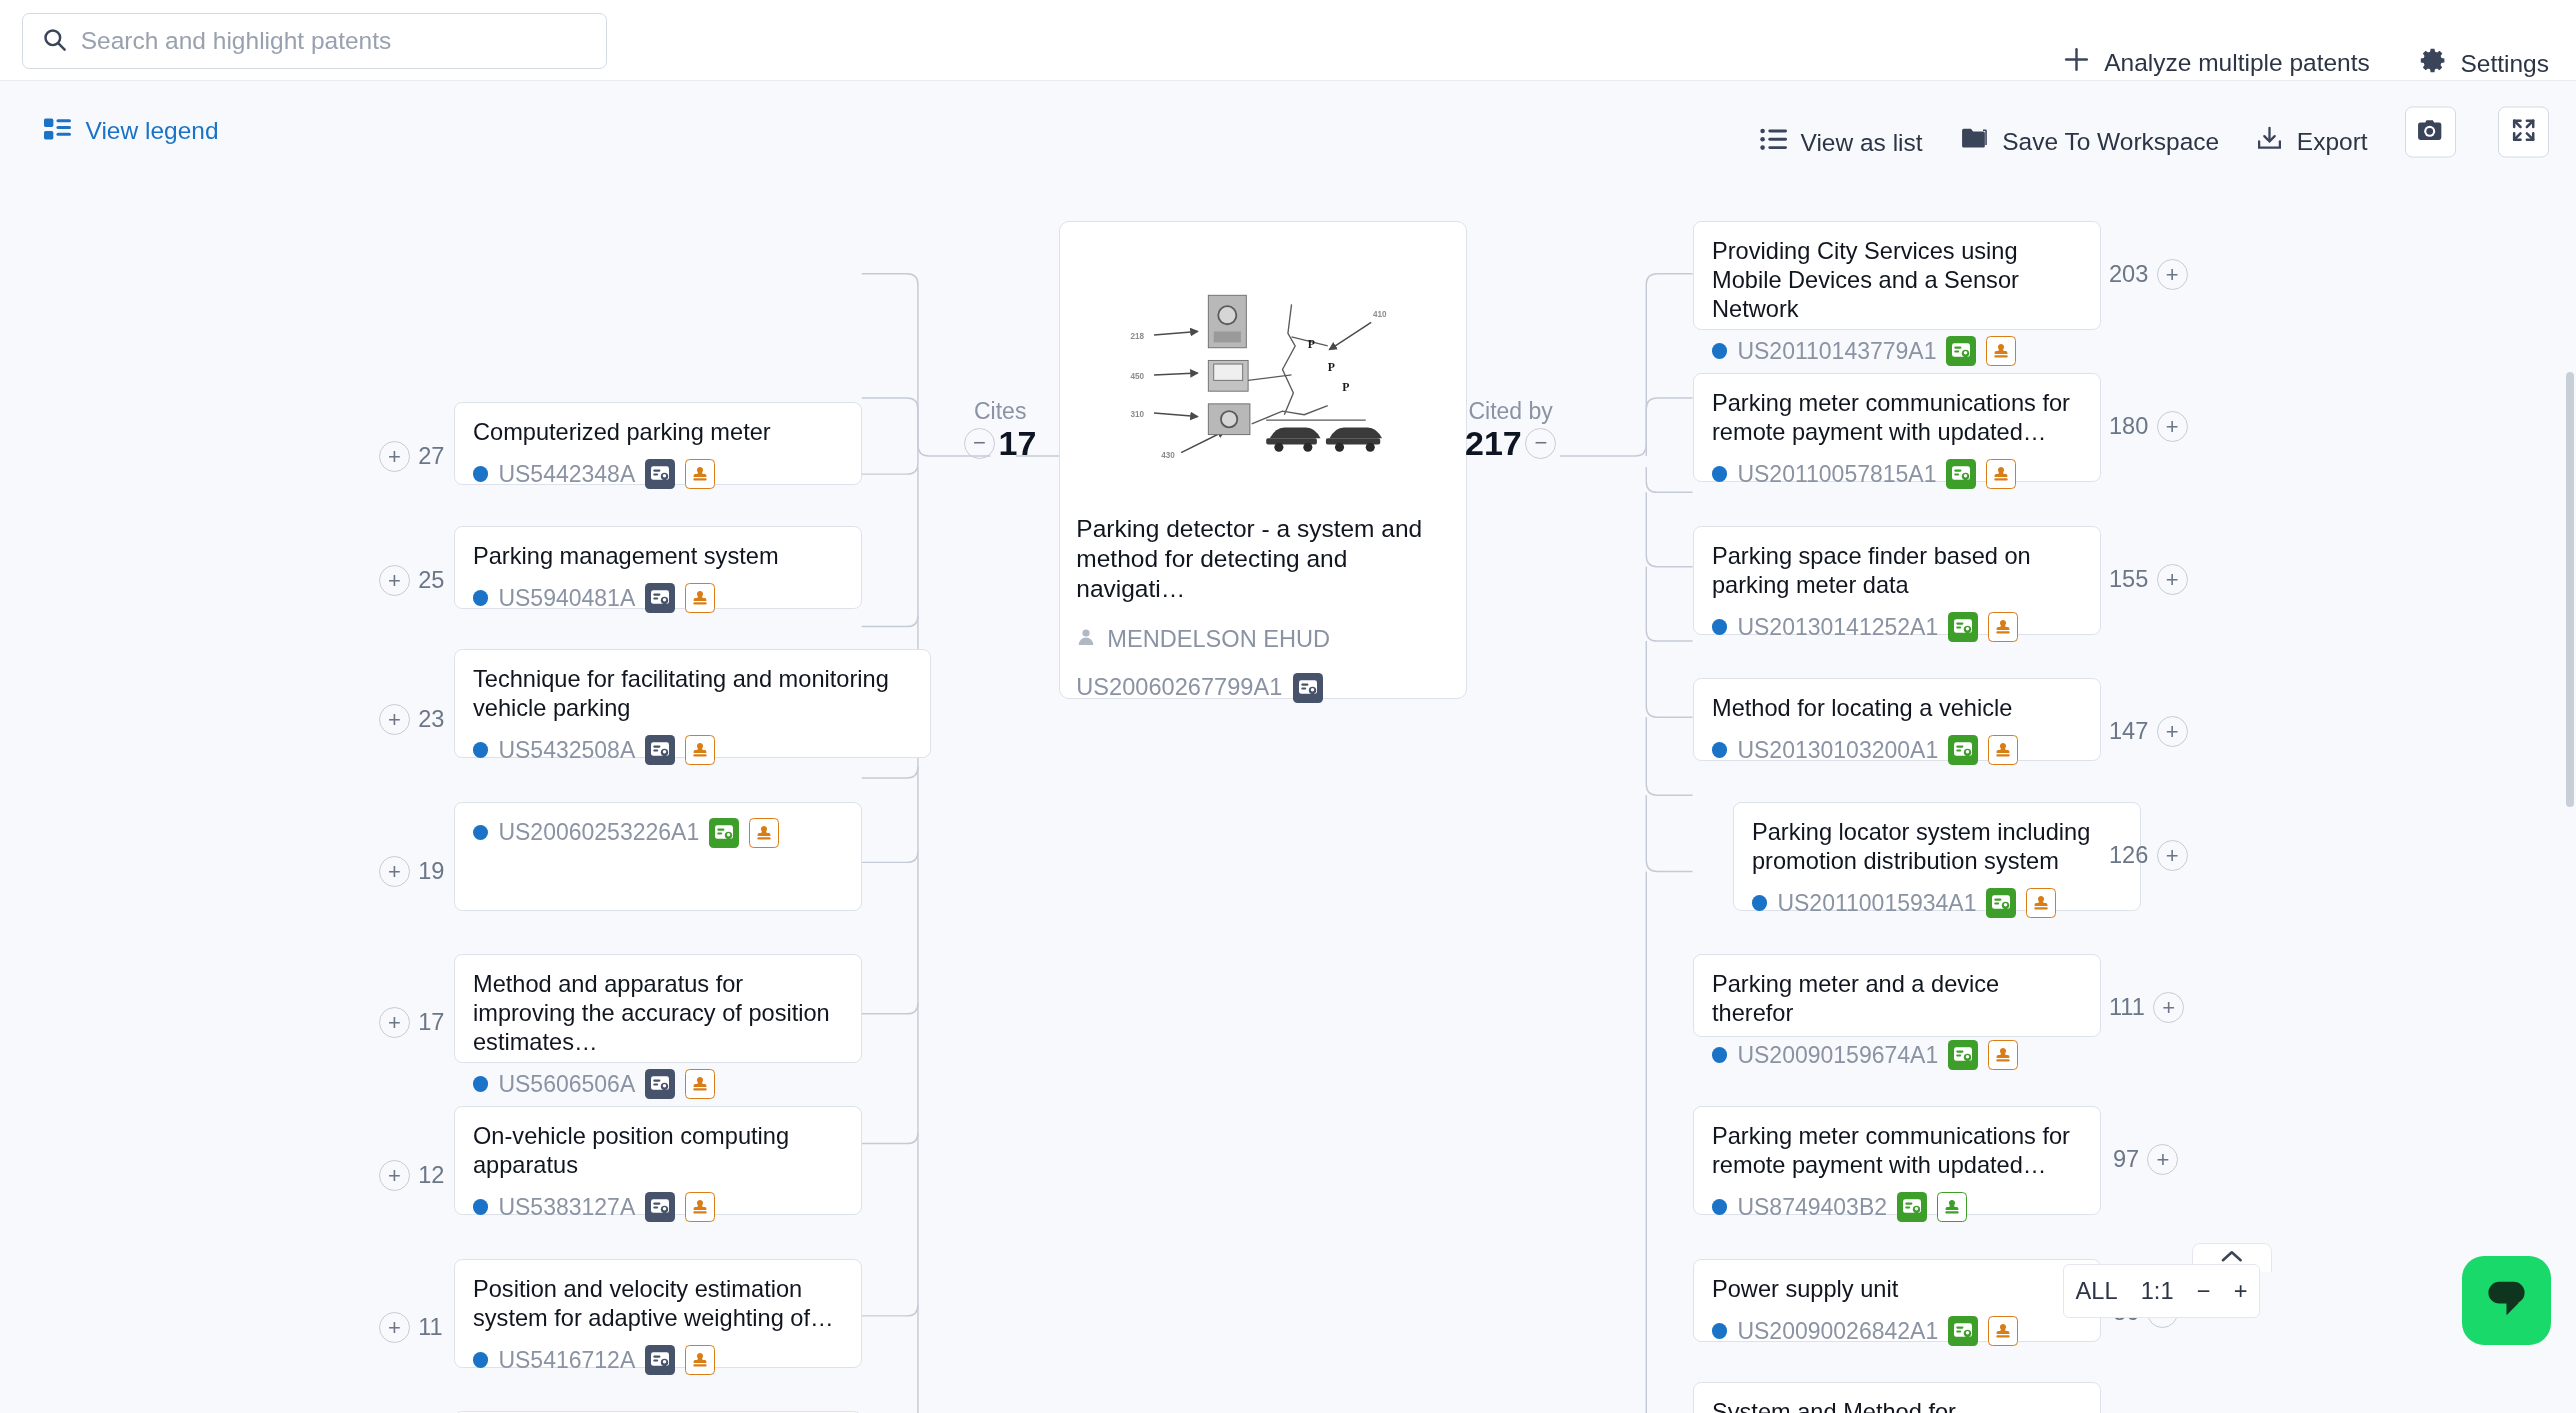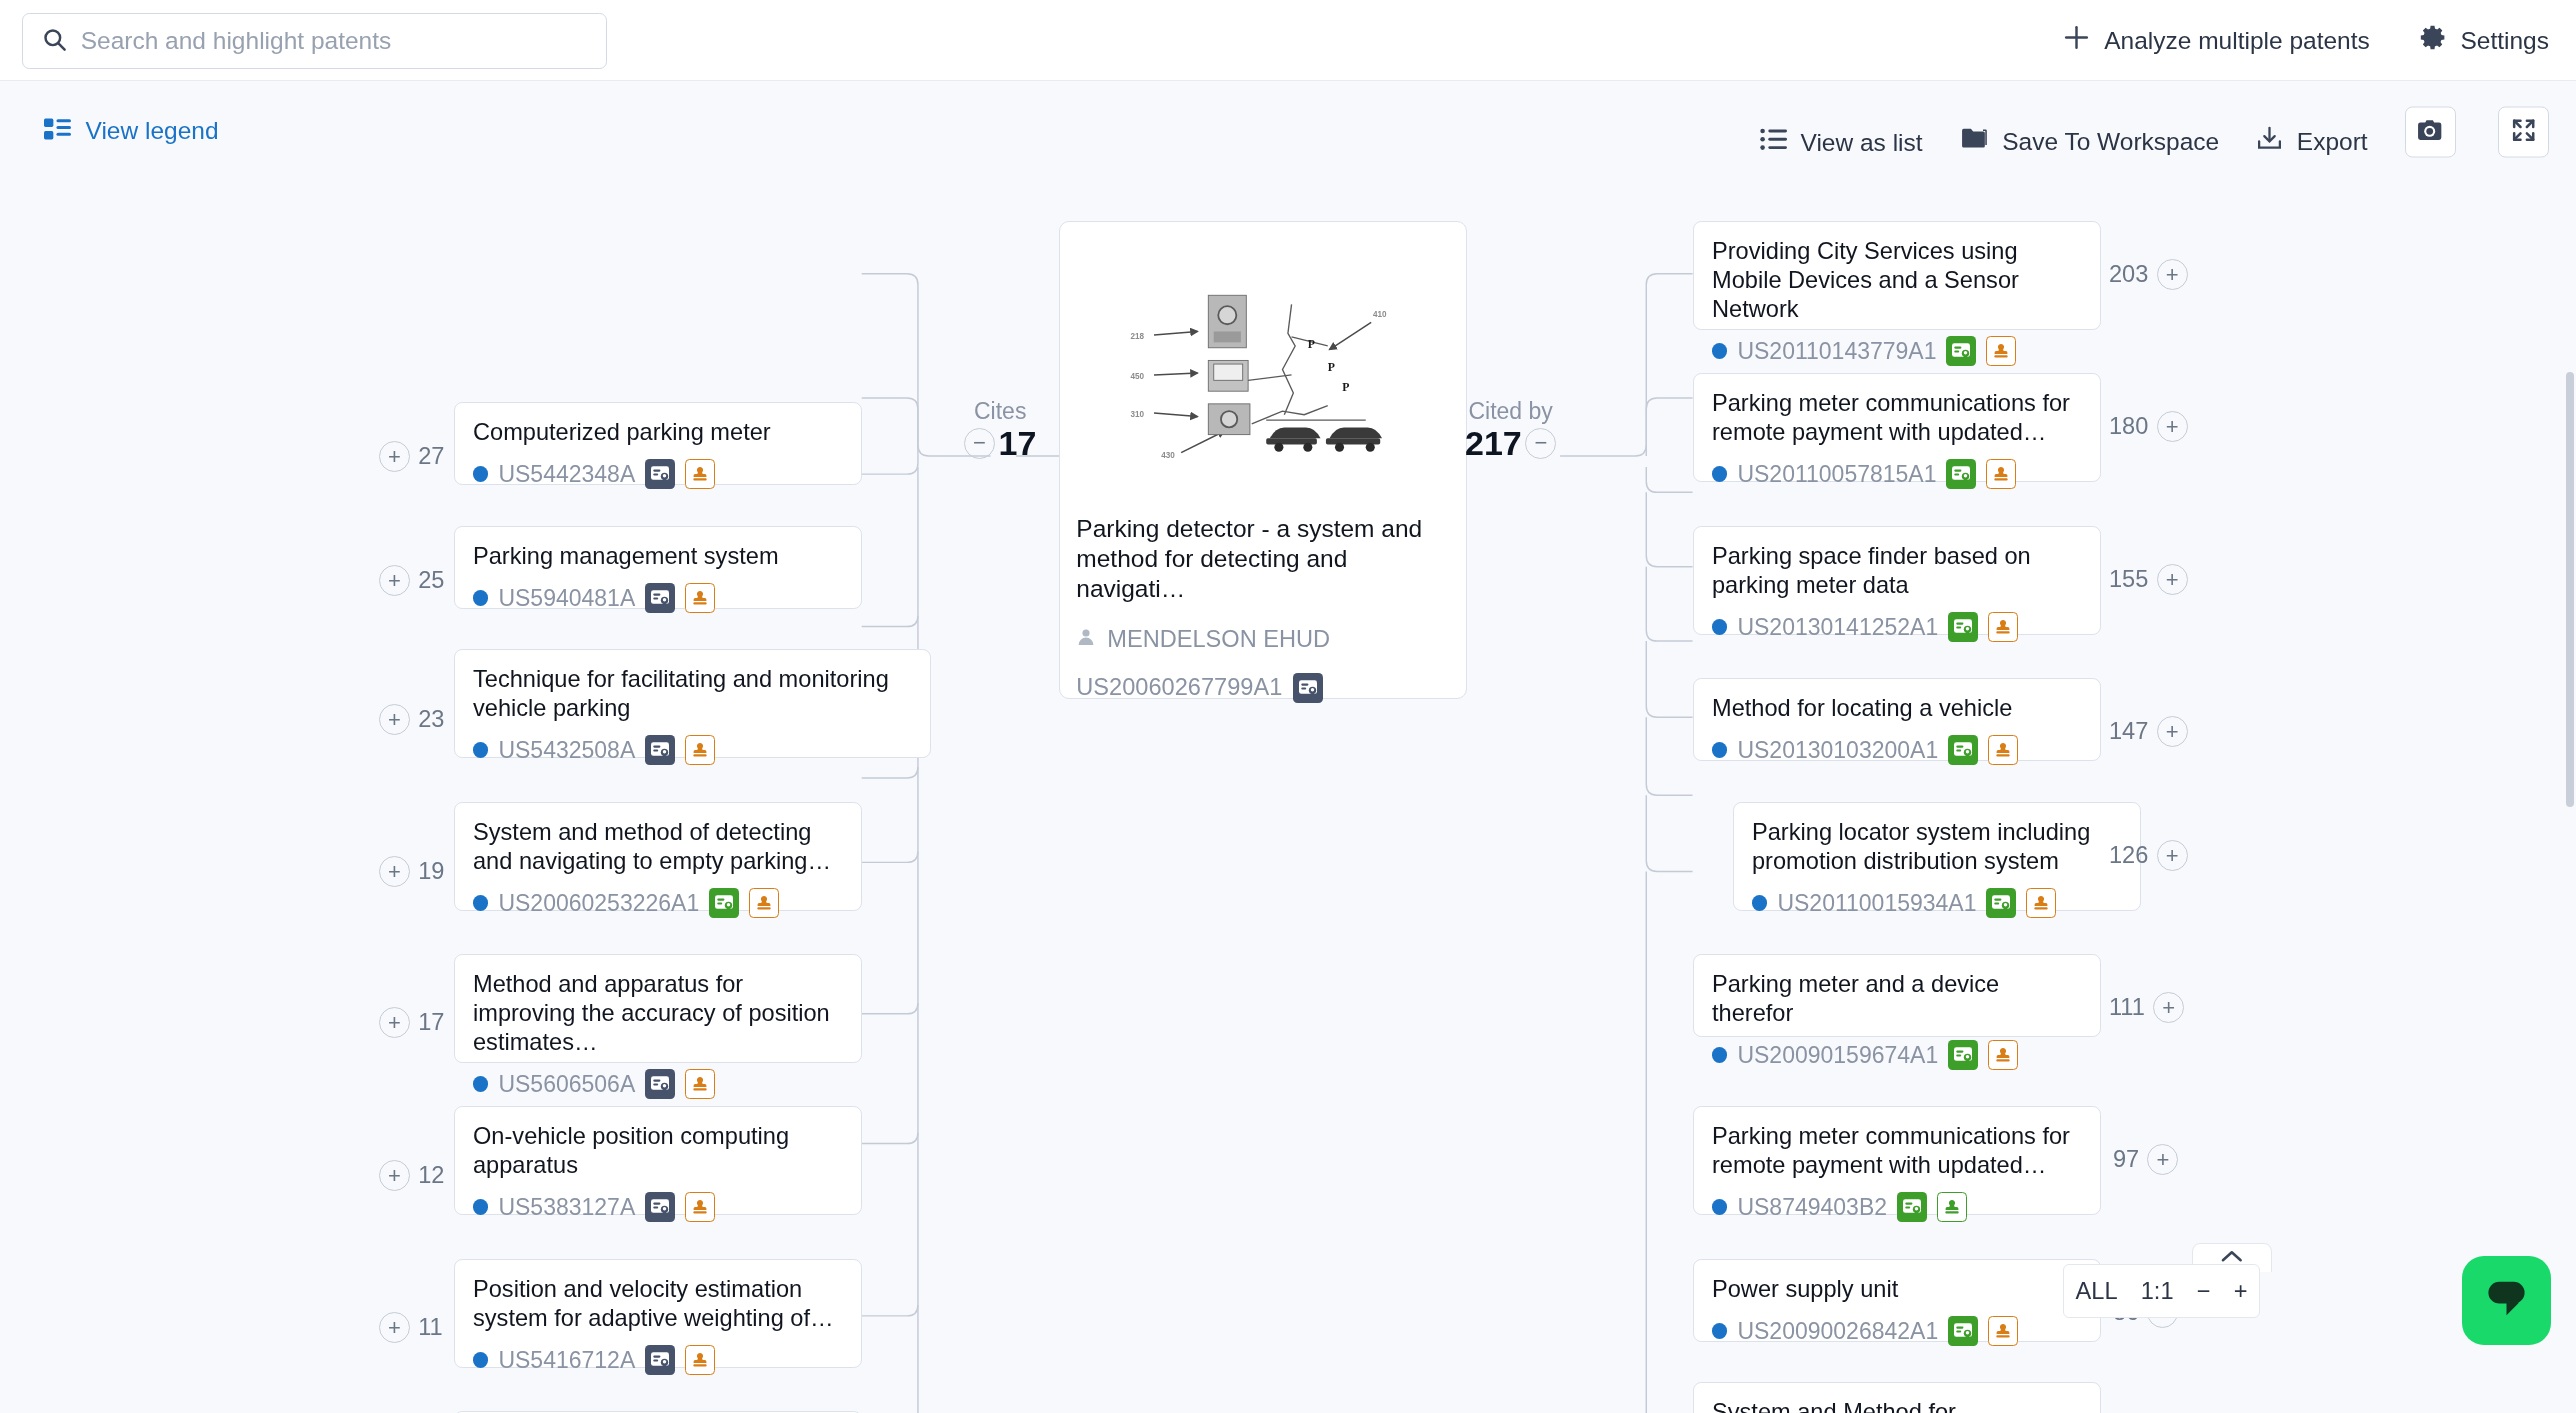--- a/index.html
+++ b/index.html
@@ -29,21 +29,21 @@
   .search-input {
     border: none; outline: none; background: transparent;
     font-size: 24.5px; color: #c2410c;
     font-family: "Liberation Sans", sans-serif;
     width: 100%;
   }
   .search-input::placeholder { color: #98a1b0; }
 
   .topbar-right {
     position: absolute; right: 27px; top: 0; height: 81px;
-    display: flex; align-items: center; gap: 49px;
+    display: flex; align-items: flex-end; gap: 49px;
   }
   .tb-btn {
     display: flex; align-items: center; gap: 12.7px;
     font-size: 24.5px; color: #2c3546; cursor: pointer;
     white-space: nowrap;
   }
 
   
   .subbar {
     position: absolute; top: 81px; left: 0;
@@ -416,21 +416,20 @@
             </svg>
         </span>
       </div>
     </div>
 
     <div class="counter" style="left:379px; top:674px;">
       <span class="circ-btn">+</span>
       <span>19</span>
     </div>
     <div class="card" style="left:454px; top:620px; width:408px; height:109px;">
-      <div class="card-title">System and method of detecting and navigating to empty parking…</div>
       <div class="card-meta">
         <span class="dot"></span>
         <span class="pnum">US20060253226A1</span>
         <span class="badge green">
           <svg width="20" height="18" viewBox="0 0 22 20">
               <rect x="1" y="1.5" width="20" height="15" rx="2.6" fill="#fff"></rect>
               <rect x="3.5" y="5" width="8" height="2.4" rx="1.2" fill="#3d9e29"></rect>
               <rect x="3.5" y="9.5" width="5.5" height="2.2" rx="1.1" fill="#3d9e29"></rect>
               <circle cx="16" cy="12.6" r="4.1" fill="#3d9e29"></circle>
               <circle cx="16" cy="12" r="1.9" fill="#fff"></circle>

